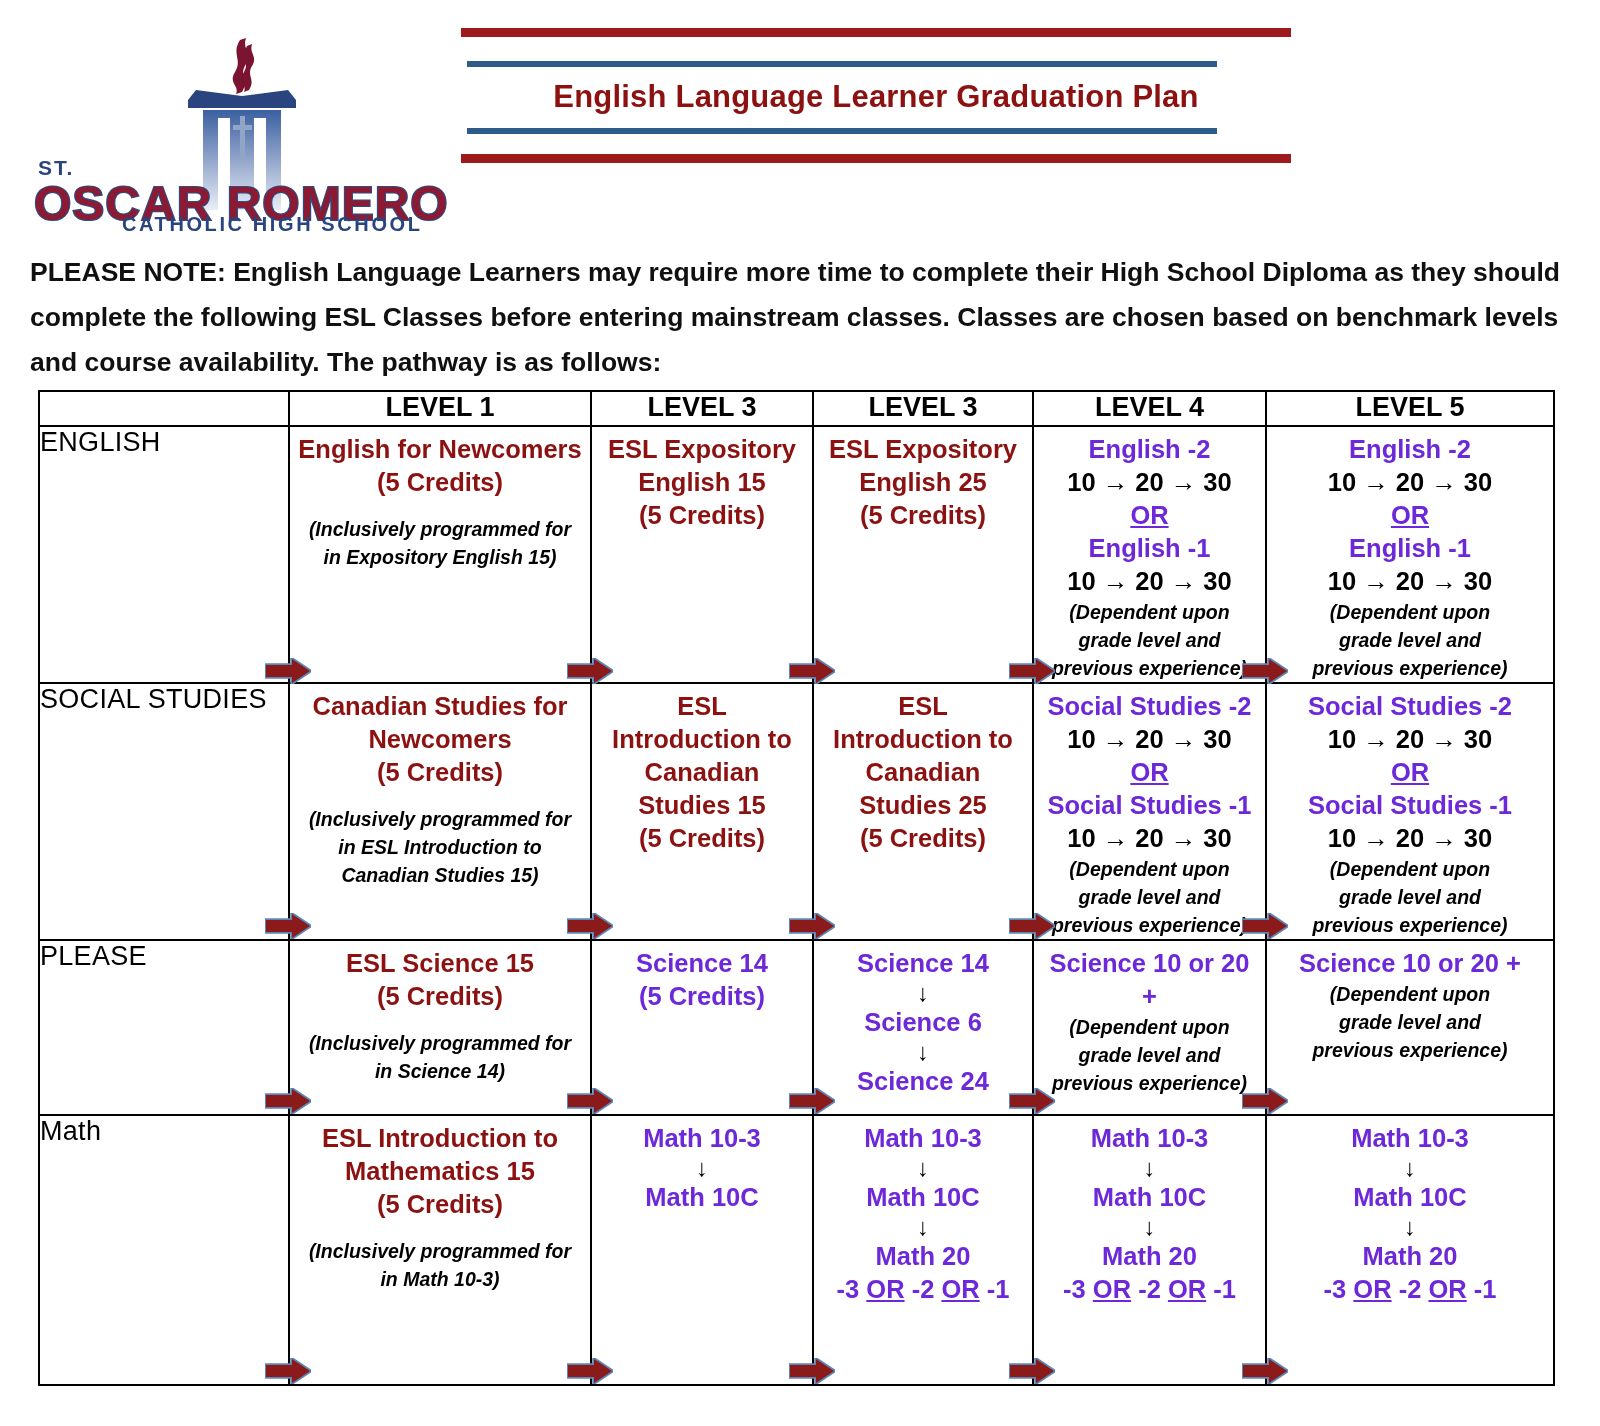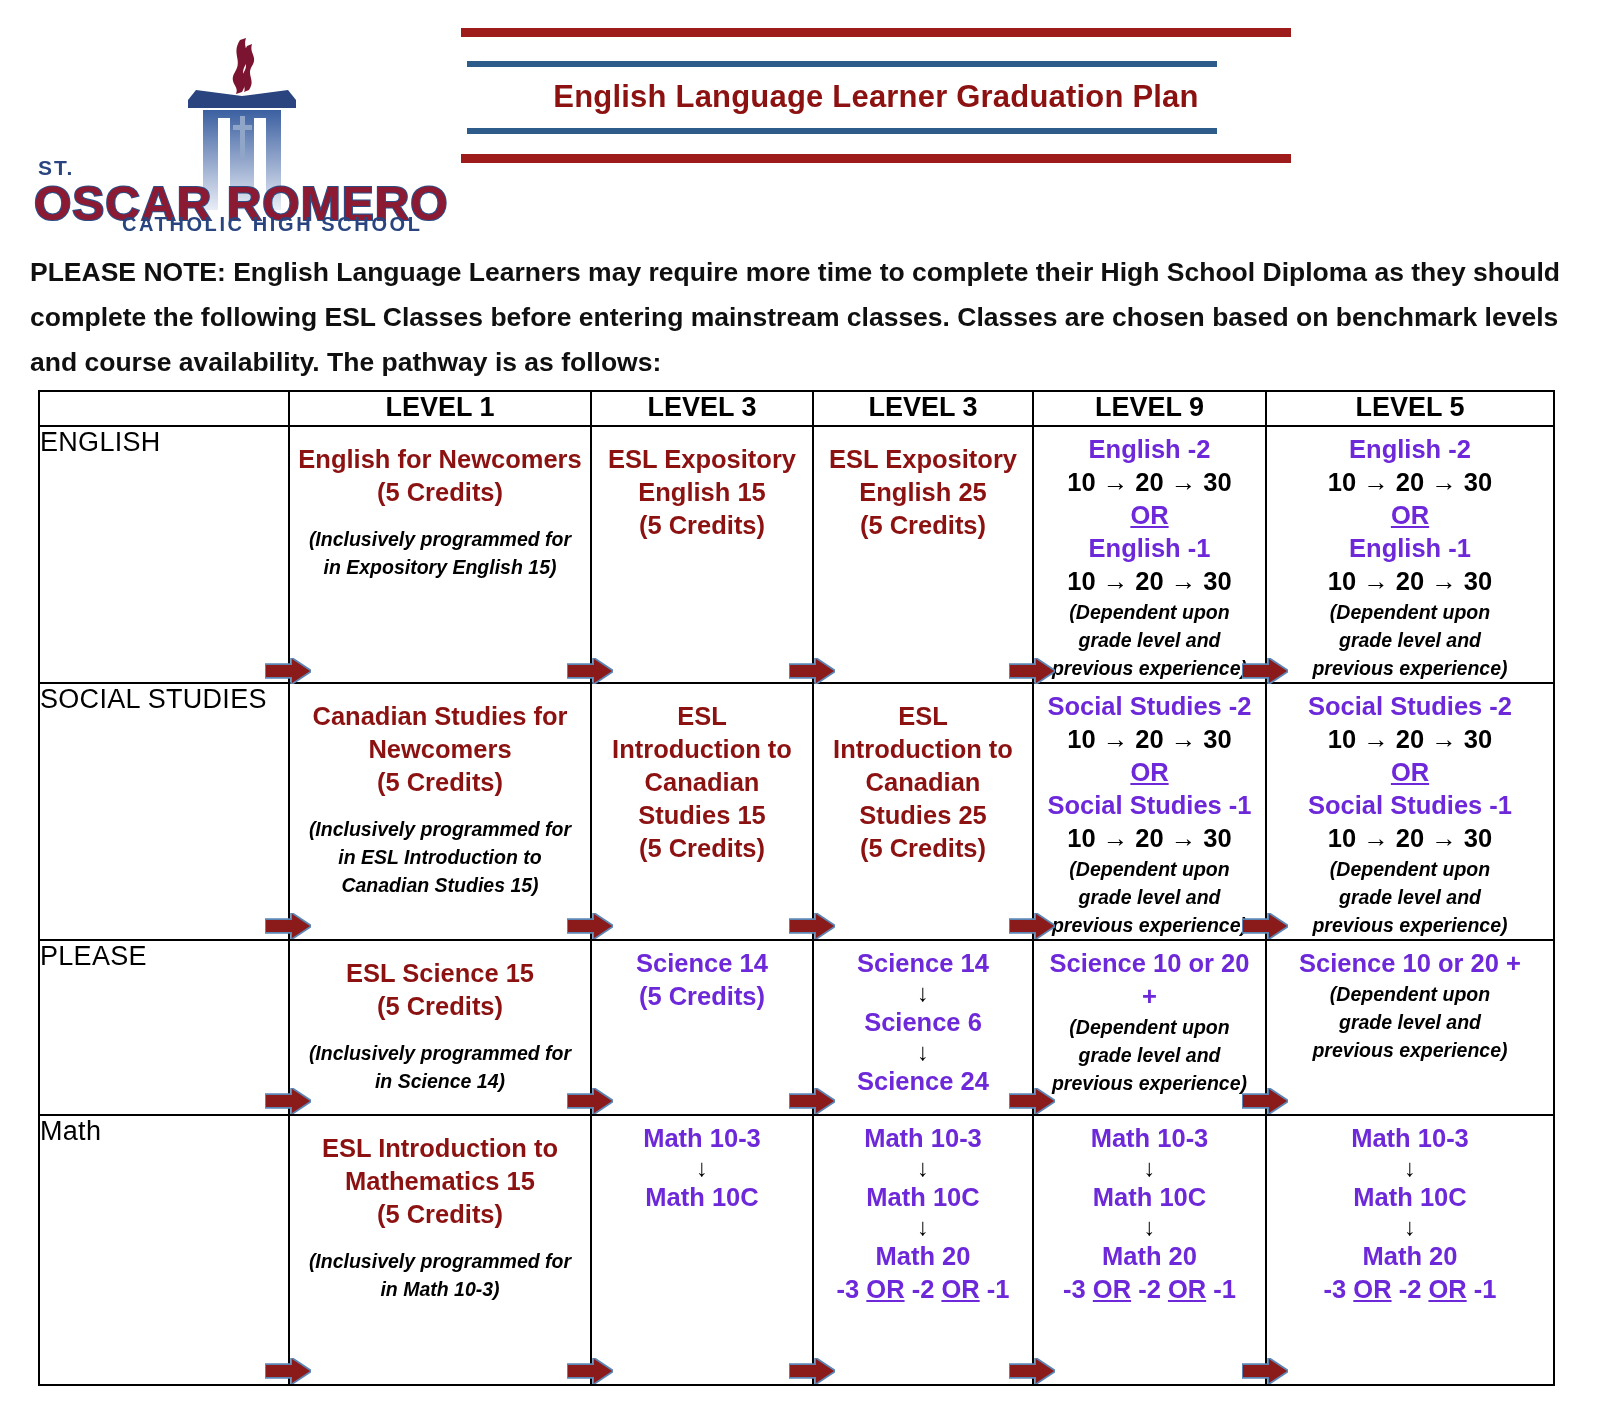--- a/index.html
+++ b/index.html
@@ -62,21 +62,21 @@
     vertical-align:middle;line-height:30px;
   }
   th.blank{}
   td.subject{
     font-size:27px;font-weight:normal;color:#000;
     padding:6px 0 0 10px;text-align:left;letter-spacing:.3px;
   }
   td.cell{text-align:center;}
   .cellpad{padding:6px 6px 0 6px;}
 
-  .crs{color:#8C1212;font-weight:bold;font-size:25.5px;line-height:33px;margin-top:10px;}
+  .crs{color:#8C1212;font-weight:bold;font-size:25.5px;line-height:33px;}
   .blk{color:#6d28d9;font-weight:bold;font-size:25.5px;line-height:33px;}
   .ital{
     color:#000;font-style:italic;font-weight:bold;font-size:19.5px;
     line-height:28px;
   }
   .gap{height:16px;}
   .seq{font-size:25.5px;font-weight:bold;line-height:33px;}
   .or{text-decoration:underline;}
   .dnarrow{font-size:24px;line-height:26px;font-weight:normal;}
 
@@ -138,21 +138,21 @@
         <col class="c3">
         <col class="c4">
         <col class="c5">
   </colgroup>
   <thead>
     <tr class="hdr">
       <th class="blank"></th>
       <th class="level">LEVEL 1</th>
       <th class="level">LEVEL 3</th>
       <th class="level">LEVEL 3</th>
-      <th class="level">LEVEL 9</th>
+      <th class="level">LEVEL 4</th>
       <th class="level">LEVEL 5</th>
     </tr>
   </thead>
   <tbody>
 
     <tr class="r-eng">
       <td class="subject">ENGLISH</td>
 
       <td class="cell">
         <div class="cellpad">

